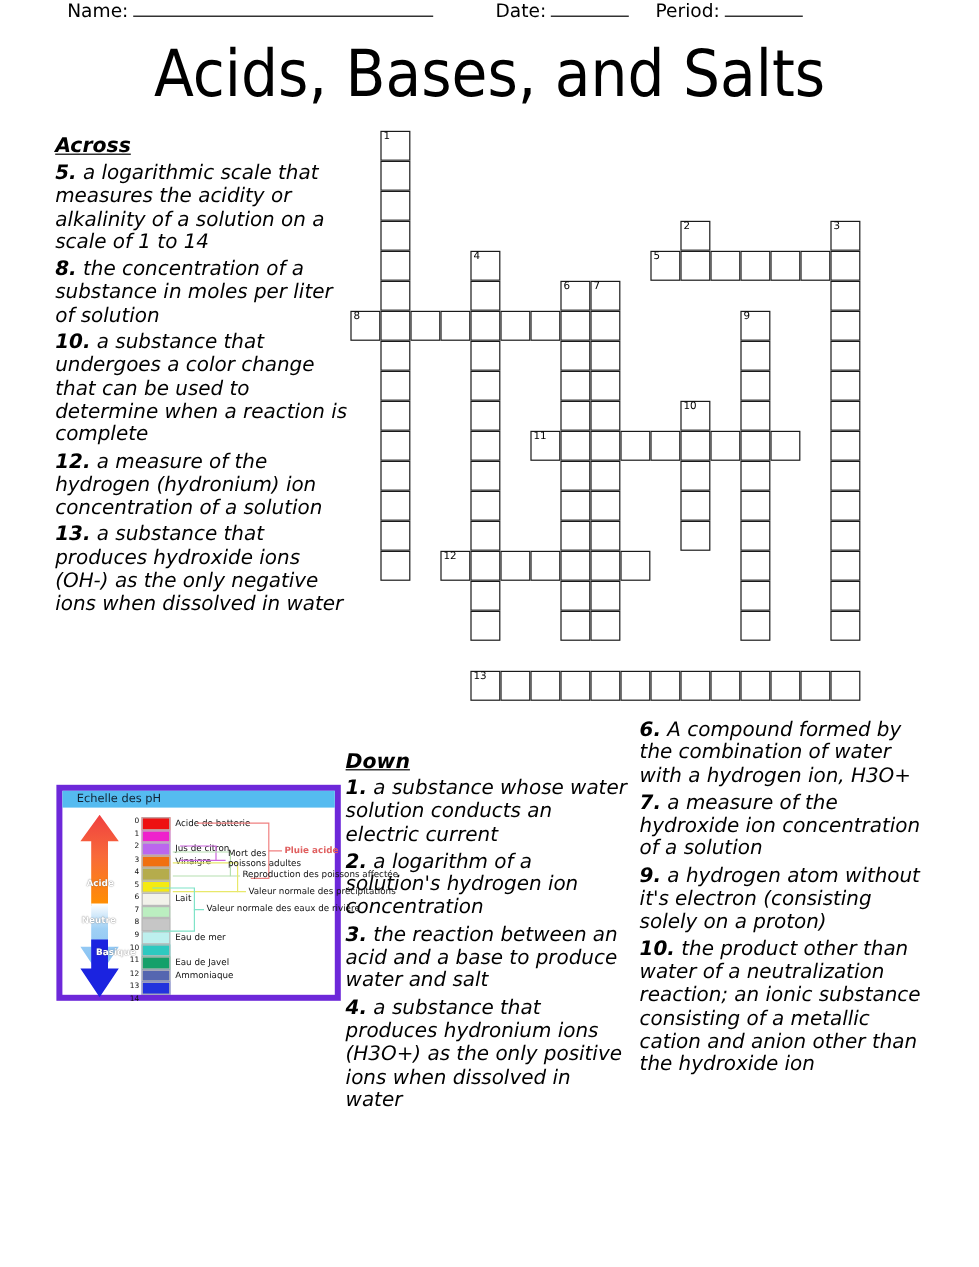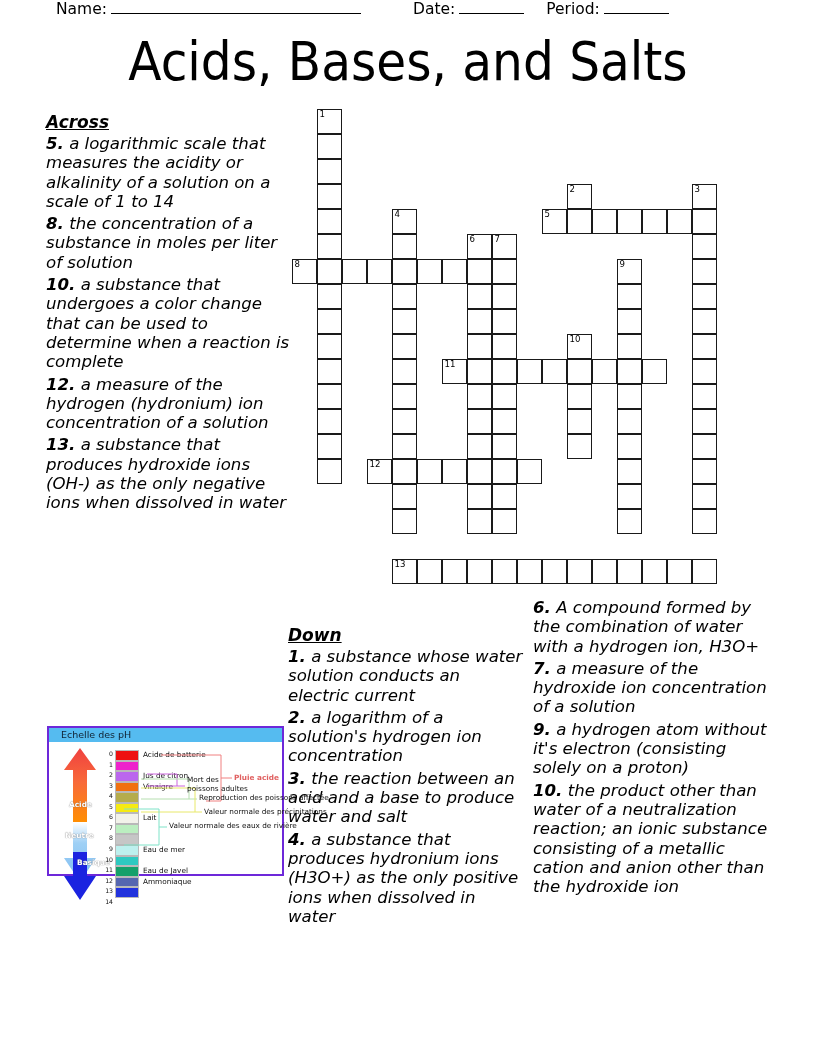--- a/index.html
+++ b/index.html
@@ -42,22 +42,22 @@
   #down-col-right{left:533px;top:598px;width:240px;}
 
   
   #grid{position:absolute;left:0;top:0;width:816px;height:1056px;}
   .cell{position:absolute;width:25px;height:25px;
         border:1.4px solid #1a1a1a;background:#fff;box-sizing:border-box;}
   .cell span{position:absolute;left:1.5px;top:-1px;font-size:8.6px;
              line-height:10px;font-family:"DejaVu Sans","Liberation Sans",sans-serif;}
 
   
-  #ph{position:absolute;left:47px;top:726px;width:237px;height:150px;
-      border:2px solid #6d28d9;background:#fff;box-sizing:border-box;}
+  #ph{position:absolute;left:47px;top:654px;width:237px;height:180px;
+      border:5px solid #6d28d9;background:#fff;box-sizing:border-box;}
   #ph .ph-title{height:14px;background:#55bbf0;color:#123;
         font-size:9.5px;line-height:14px;padding-left:12px;
         font-family:"DejaVu Sans","Liberation Sans",sans-serif;}
   #ph .ph-body{position:relative;height:164px;}
   .ph-arrow{position:absolute;left:14px;top:6px;width:34px;height:152px;}
   .ph-arrow-lbl{position:absolute;font-size:7.4px;font-weight:bold;color:#fff;
         text-shadow:0 0 1px #555;white-space:nowrap;}
   .ph-nums{position:absolute;left:52px;top:4px;width:12px;}
   .ph-num{position:absolute;font-size:6.2px;line-height:6.2px;color:#111;right:0;}
   .ph-sw{position:absolute;left:66px;width:24px;height:10.6px;

